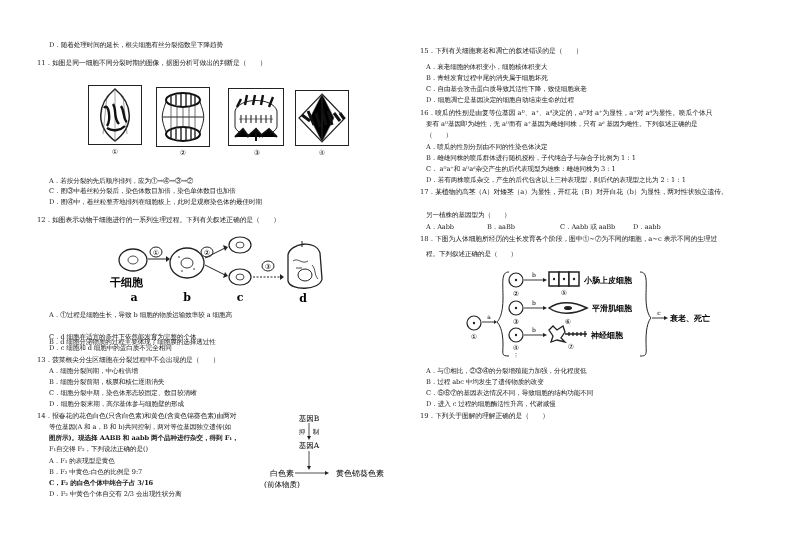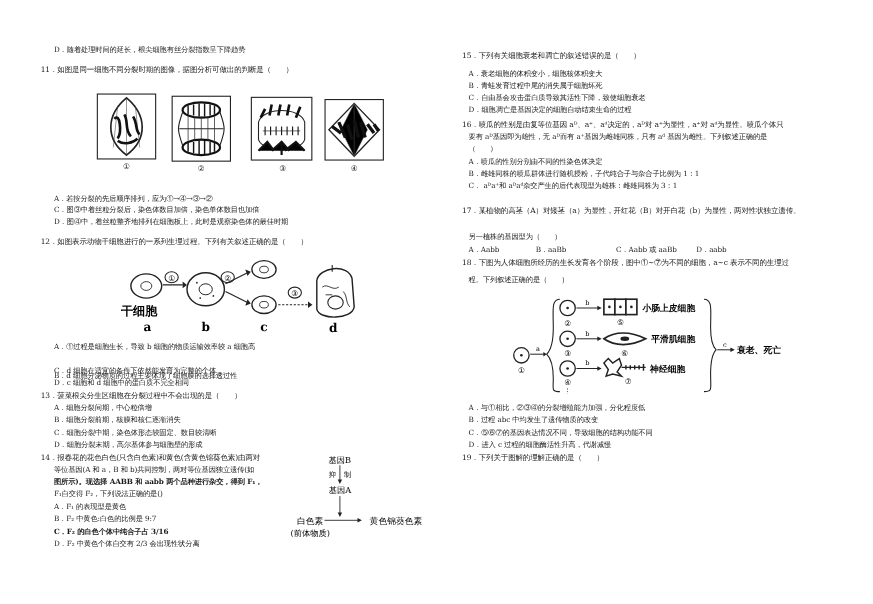--- a/index.html
+++ b/index.html
@@ -159,20 +159,21 @@
   <div class="t" style="left:426px;top:74px;">B．青蛙发育过程中尾的消失属于细胞坏死</div>
   <div class="t" style="left:426px;top:85px;">C．自由基会攻击蛋白质导致其活性下降，致使细胞衰老</div>
   <div class="t" style="left:426px;top:96px;">D．细胞凋亡是基因决定的细胞自动结束生命的过程</div>
 
   <div class="t q" style="left:420px;top:109px;">16．喷瓜的性别是由复等位基因 aᴰ、a⁺、aᵈ决定的，aᴰ对 a⁺为显性，a⁺对 aᵈ为显性。喷瓜个体只</div>
   <div class="t" style="left:426px;top:120px;">要有 aᴰ基因即为雄性，无 aᴰ而有 a⁺基因为雌雄同株，只有 aᵈ 基因为雌性。下列叙述正确的是</div>
   <div class="t" style="left:426px;top:131px;">（　　）</div>
   <div class="t" style="left:426px;top:143px;">A．喷瓜的性别分别由不同的性染色体决定</div>
   <div class="t" style="left:426px;top:154px;">B．雌雄同株的喷瓜群体进行随机授粉，子代纯合子与杂合子比例为 1：1</div>
   <div class="t" style="left:426px;top:165px;">C． aᴰa⁺和 aᴰaᵈ杂交产生的后代表现型为雄株：雌雄同株为 3：1</div>
+  <div class="t" style="left:426px;top:176px;">D．若有两株喷瓜杂交，产生的后代包含以上三种表现型，则后代的表现型之比为 2：1：1</div>
 
   <div class="t q" style="left:420px;top:188px;">17．某植物的高茎（A）对矮茎（a）为显性，开红花（B）对开白花（b）为显性，两对性状独立遗传。</div>
   <div class="t" style="left:426px;top:211px;">另一植株的基因型为（　　）</div>
   <div class="t" style="left:426px;top:223px;">A．Aabb</div>
   <div class="t" style="left:487px;top:223px;">B．aaBb</div>
   <div class="t" style="left:560px;top:223px;">C．Aabb 或 aaBb</div>
   <div class="t" style="left:633px;top:223px;">D．aabb</div>
 
   <div class="t q" style="left:420px;top:235px;">18．下图为人体细胞所经历的生长发育各个阶段，图中①~⑦为不同的细胞，a~c 表示不同的生理过</div>
   <div class="t" style="left:426px;top:250px;">程。下列叙述正确的是（　　）</div>

